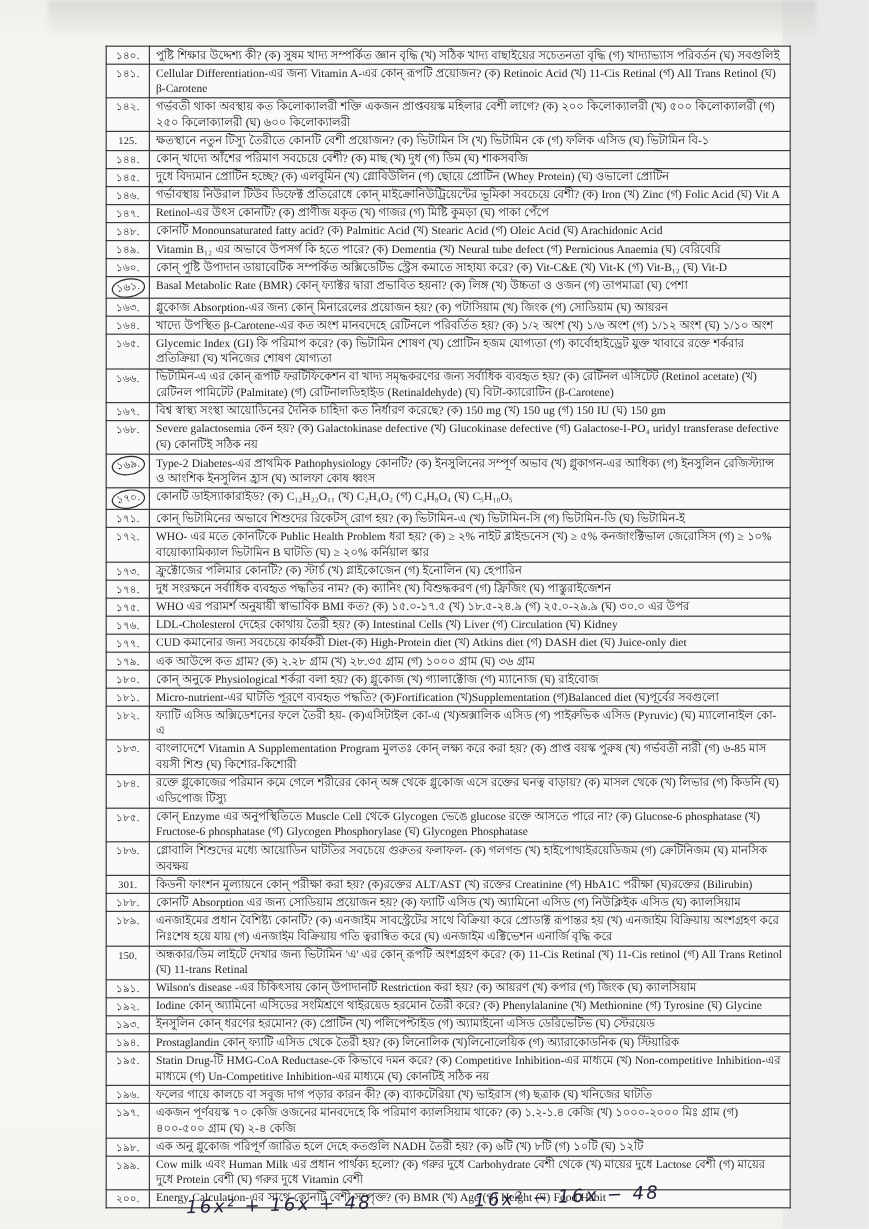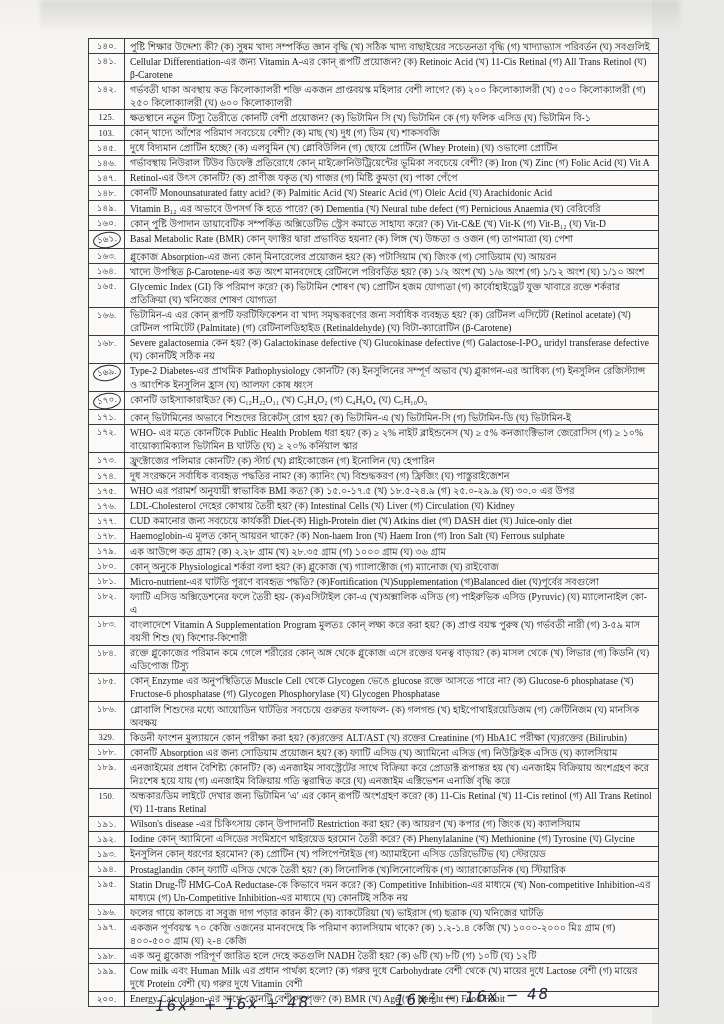--- a/index.html
+++ b/index.html
@@ -97,21 +97,21 @@
 
   <tr>
     <td class="num">
       <span class="numlabel">125.</span>
     </td>
     <td class="q">ক্ষতস্থানে নতুন টিস্যু তৈরীতে কোনটি বেশী প্রয়োজন? (ক) ভিটামিন সি (খ) ভিটামিন কে (গ) ফলিক এসিড (ঘ) ভিটামিন বি-১</td>
   </tr>
 
   <tr>
     <td class="num">
-      <span class="numlabel">103.</span>
+      <span class="numlabel">১৪৪.</span>
     </td>
     <td class="q">কোন্ খাদ্যে আঁশের পরিমাণ সবচেয়ে বেশী? (ক) মাছ (খ) দুধ (গ) ডিম (ঘ) শাকসবজি</td>
   </tr>
 
   <tr>
     <td class="num">
       <span class="numlabel">১৪৫.</span>
     </td>
     <td class="q">দুধে বিদ্যমান প্রোটিন হচ্ছে? (ক) এলবুমিন (খ) গ্লোবিউলিন (গ) ছোয়ে প্রোটিন (Whey Protein) (ঘ) ওভালো প্রোটিন</td>
   </tr>
@@ -180,20 +180,26 @@
     <td class="q">Glycemic Index (GI) কি পরিমাপ করে? (ক) ভিটামিন শোষণ (খ) প্রোটিন হজম যোগ্যতা (গ) কার্বোহাইড্রেট যুক্ত খাবারে রক্তে শর্করার প্রতিক্রিয়া (ঘ) খনিজের শোষণ যোগ্যতা</td>
   </tr>
 
   <tr>
     <td class="num">
       <span class="numlabel">১৬৬.</span>
     </td>
     <td class="q">ভিটামিন-এ এর কোন্ রূপটি ফরটিফিকেশন বা খাদ্য সমৃদ্ধকরণের জন্য সর্বাধিক ব্যবহৃত হয়? (ক) রেটিনল এসিটেট (Retinol acetate) (খ) রেটিনল পামিটেট (Palmitate) (গ) রেটিনালডিহাইড (Retinaldehyde) (ঘ) বিটা-ক্যারোটিন (β-Carotene)</td>
   </tr>
 
+  <tr>
+    <td class="num">
+      <span class="numlabel">১৬৭.</span>
+    </td>
+    <td class="q">বিশ্ব স্বাস্থ্য সংস্থা আয়োডিনের দৈনিক চাহিদা কত নির্ধারণ করেছে? (ক) 150 mg (খ) 150 ug (গ) 150 IU (ঘ) 150 gm</td>
+  </tr>
 
   <tr>
     <td class="num">
       <span class="numlabel">১৬৮.</span>
     </td>
     <td class="q">Severe galactosemia কেন হয়? (ক) Galactokinase defective (খ) Glucokinase defective (গ) Galactose-I-PO₄ uridyl transferase defective (ঘ) কোনটিই সঠিক নয়</td>
   </tr>
 
   <tr>
     <td class="num">
@@ -251,26 +257,20 @@
     <td class="q">LDL-Cholesterol দেহের কোথায় তৈরী হয়? (ক) Intestinal Cells (খ) Liver (গ) Circulation (ঘ) Kidney</td>
   </tr>
 
   <tr>
     <td class="num">
       <span class="numlabel">১৭৭.</span>
     </td>
     <td class="q">CUD কমানোর জন্য সবচেয়ে কার্যকরী Diet-(ক) High-Protein diet (খ) Atkins diet (গ) DASH diet (ঘ) Juice-only diet</td>
   </tr>
 
-  <tr>
-    <td class="num">
-      <span class="numlabel">১৭৮.</span>
-    </td>
-    <td class="q">Haemoglobin-এ মূলত কোন্ আয়রন থাকে? (ক) Non-haem Iron (খ) Haem Iron (গ) Iron Salt (ঘ) Ferrous sulphate</td>
-  </tr>
 
   <tr>
     <td class="num">
       <span class="numlabel">১৭৯.</span>
     </td>
     <td class="q">এক আউন্সে কত গ্রাম? (ক) ২.২৮ গ্রাম (খ) ২৮.৩৫ গ্রাম (গ) ১০০০ গ্রাম (ঘ) ৩৬ গ্রাম</td>
   </tr>
 
   <tr>
     <td class="num">
@@ -290,21 +290,21 @@
     <td class="num">
       <span class="numlabel">১৮২.</span>
     </td>
     <td class="q">ফ্যাটি এসিড অক্সিডেশনের ফলে তৈরী হয়- (ক)এসিটাইল কো-এ (খ)অক্সালিক এসিড (গ) পাইরুভিক এসিড (Pyruvic) (ঘ) ম্যালোনাইল কো-এ</td>
   </tr>
 
   <tr>
     <td class="num">
       <span class="numlabel">১৮৩.</span>
     </td>
-    <td class="q">বাংলাদেশে Vitamin A Supplementation Program মুলতঃ কোন্ লক্ষ্য করে করা হয়? (ক) প্রাপ্ত বয়স্ক পুরুষ (খ) গর্ভবতী নারী (গ) 3-৫৯ মাস বয়সী শিশু (ঘ) কিশোর-কিশোরী</td>
+    <td class="q">বাংলাদেশে Vitamin A Supplementation Program মুলতঃ কোন্ লক্ষ্য করে করা হয়? (ক) প্রাপ্ত বয়স্ক পুরুষ (খ) গর্ভবতী নারী (গ) ৬-85 মাস বয়সী শিশু (ঘ) কিশোর-কিশোরী</td>
   </tr>
 
   <tr>
     <td class="num">
       <span class="numlabel">১৮৪.</span>
     </td>
     <td class="q">রক্তে গ্লুকোজের পরিমান কমে গেলে শরীরের কোন্ অঙ্গ থেকে গ্লুকোজ এসে রক্তের ঘনত্ব বাড়ায়? (ক) মাসল থেকে (খ) লিভার (গ) কিডনি (ঘ) এডিপোজ টিস্যু</td>
   </tr>
 
   <tr>
@@ -316,21 +316,21 @@
 
   <tr>
     <td class="num">
       <span class="numlabel">১৮৬.</span>
     </td>
     <td class="q">গ্লোবালি শিশুদের মধ্যে আয়োডিন ঘাটতির সবচেয়ে গুরুতর ফলাফল- (ক) গলগন্ড (খ) হাইপোথাইরয়েডিজম (গ) ক্রেটিনিজম (ঘ) মানসিক অবক্ষয়</td>
   </tr>
 
   <tr>
     <td class="num">
-      <span class="numlabel">329.</span>
+      <span class="numlabel">301.</span>
     </td>
     <td class="q">কিডনী ফাংশন মুল্যায়নে কোন্ পরীক্ষা করা হয়? (ক)রক্তের ALT/AST (খ) রক্তের Creatinine (গ) HbA1C পরীক্ষা (ঘ)রক্তের (Bilirubin)</td>
   </tr>
 
   <tr>
     <td class="num">
       <span class="numlabel">১৮৮.</span>
     </td>
     <td class="q">কোনটি Absorption এর জন্য সোডিয়াম প্রয়োজন হয়? (ক) ফ্যাটি এসিড (খ) অ্যামিনো এসিড (গ) নিউক্লিইক এসিড (ঘ) ক্যালসিয়াম</td>
   </tr>

